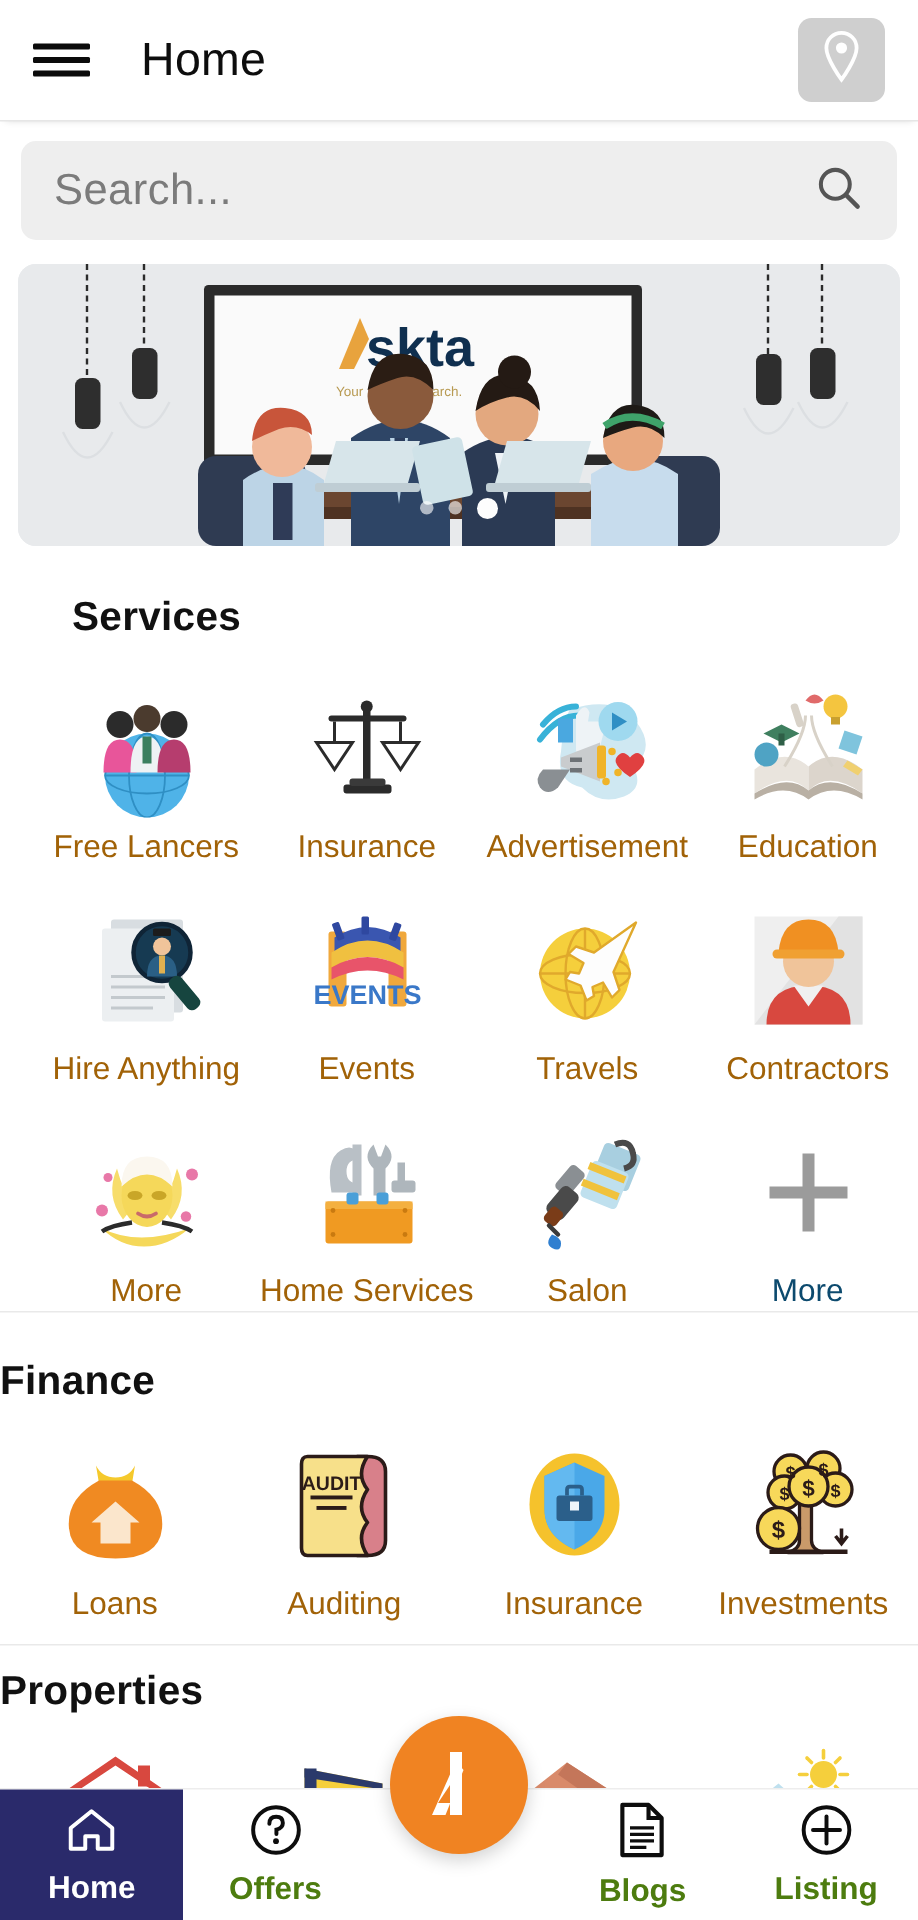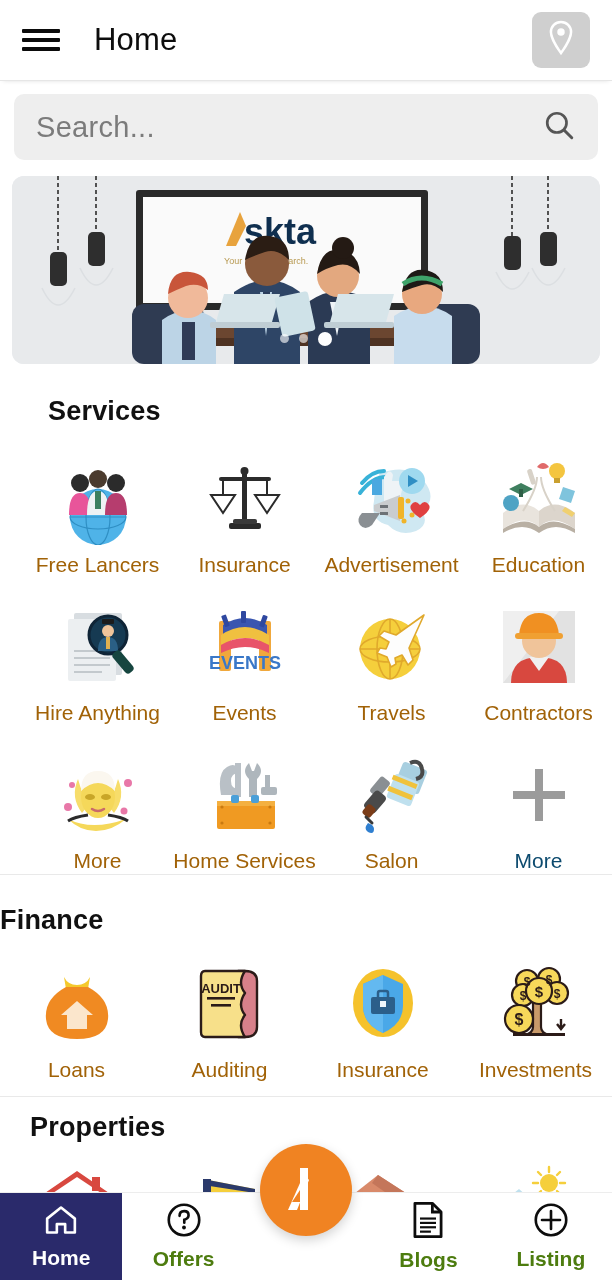--- a/index.html
+++ b/index.html
@@ -514,21 +514,21 @@
           </svg>
         </div>
         <div class="tile-label">Investments</div>
       </div>
     </div>
   </div>
 
   <div class="divider" style="top:1096px;"></div>
 
   <div class="section" style="top:1112px;">
-    <div class="section-title" style="margin-left:30px;">Properties</div>
+    <div class="section-title" style="">Properties</div>
 
     <div class="prop-grid" style="margin-top:18px;">
       <div class="prop-tile">
         <span>
           <svg width="86" height="80" viewBox="0 0 86 80">
             <path d="M8 34 l35 -24 l35 24 l-8 0 l-27 -18 l-27 18z" fill="#d8483f"></path>
             <rect x="58" y="16" width="8" height="14" fill="#d8483f"></rect>
             <path d="M16 36 l54 0 l0 40 l-54 0z" fill="#f0f0f0"></path>
           </svg>
         </span>

